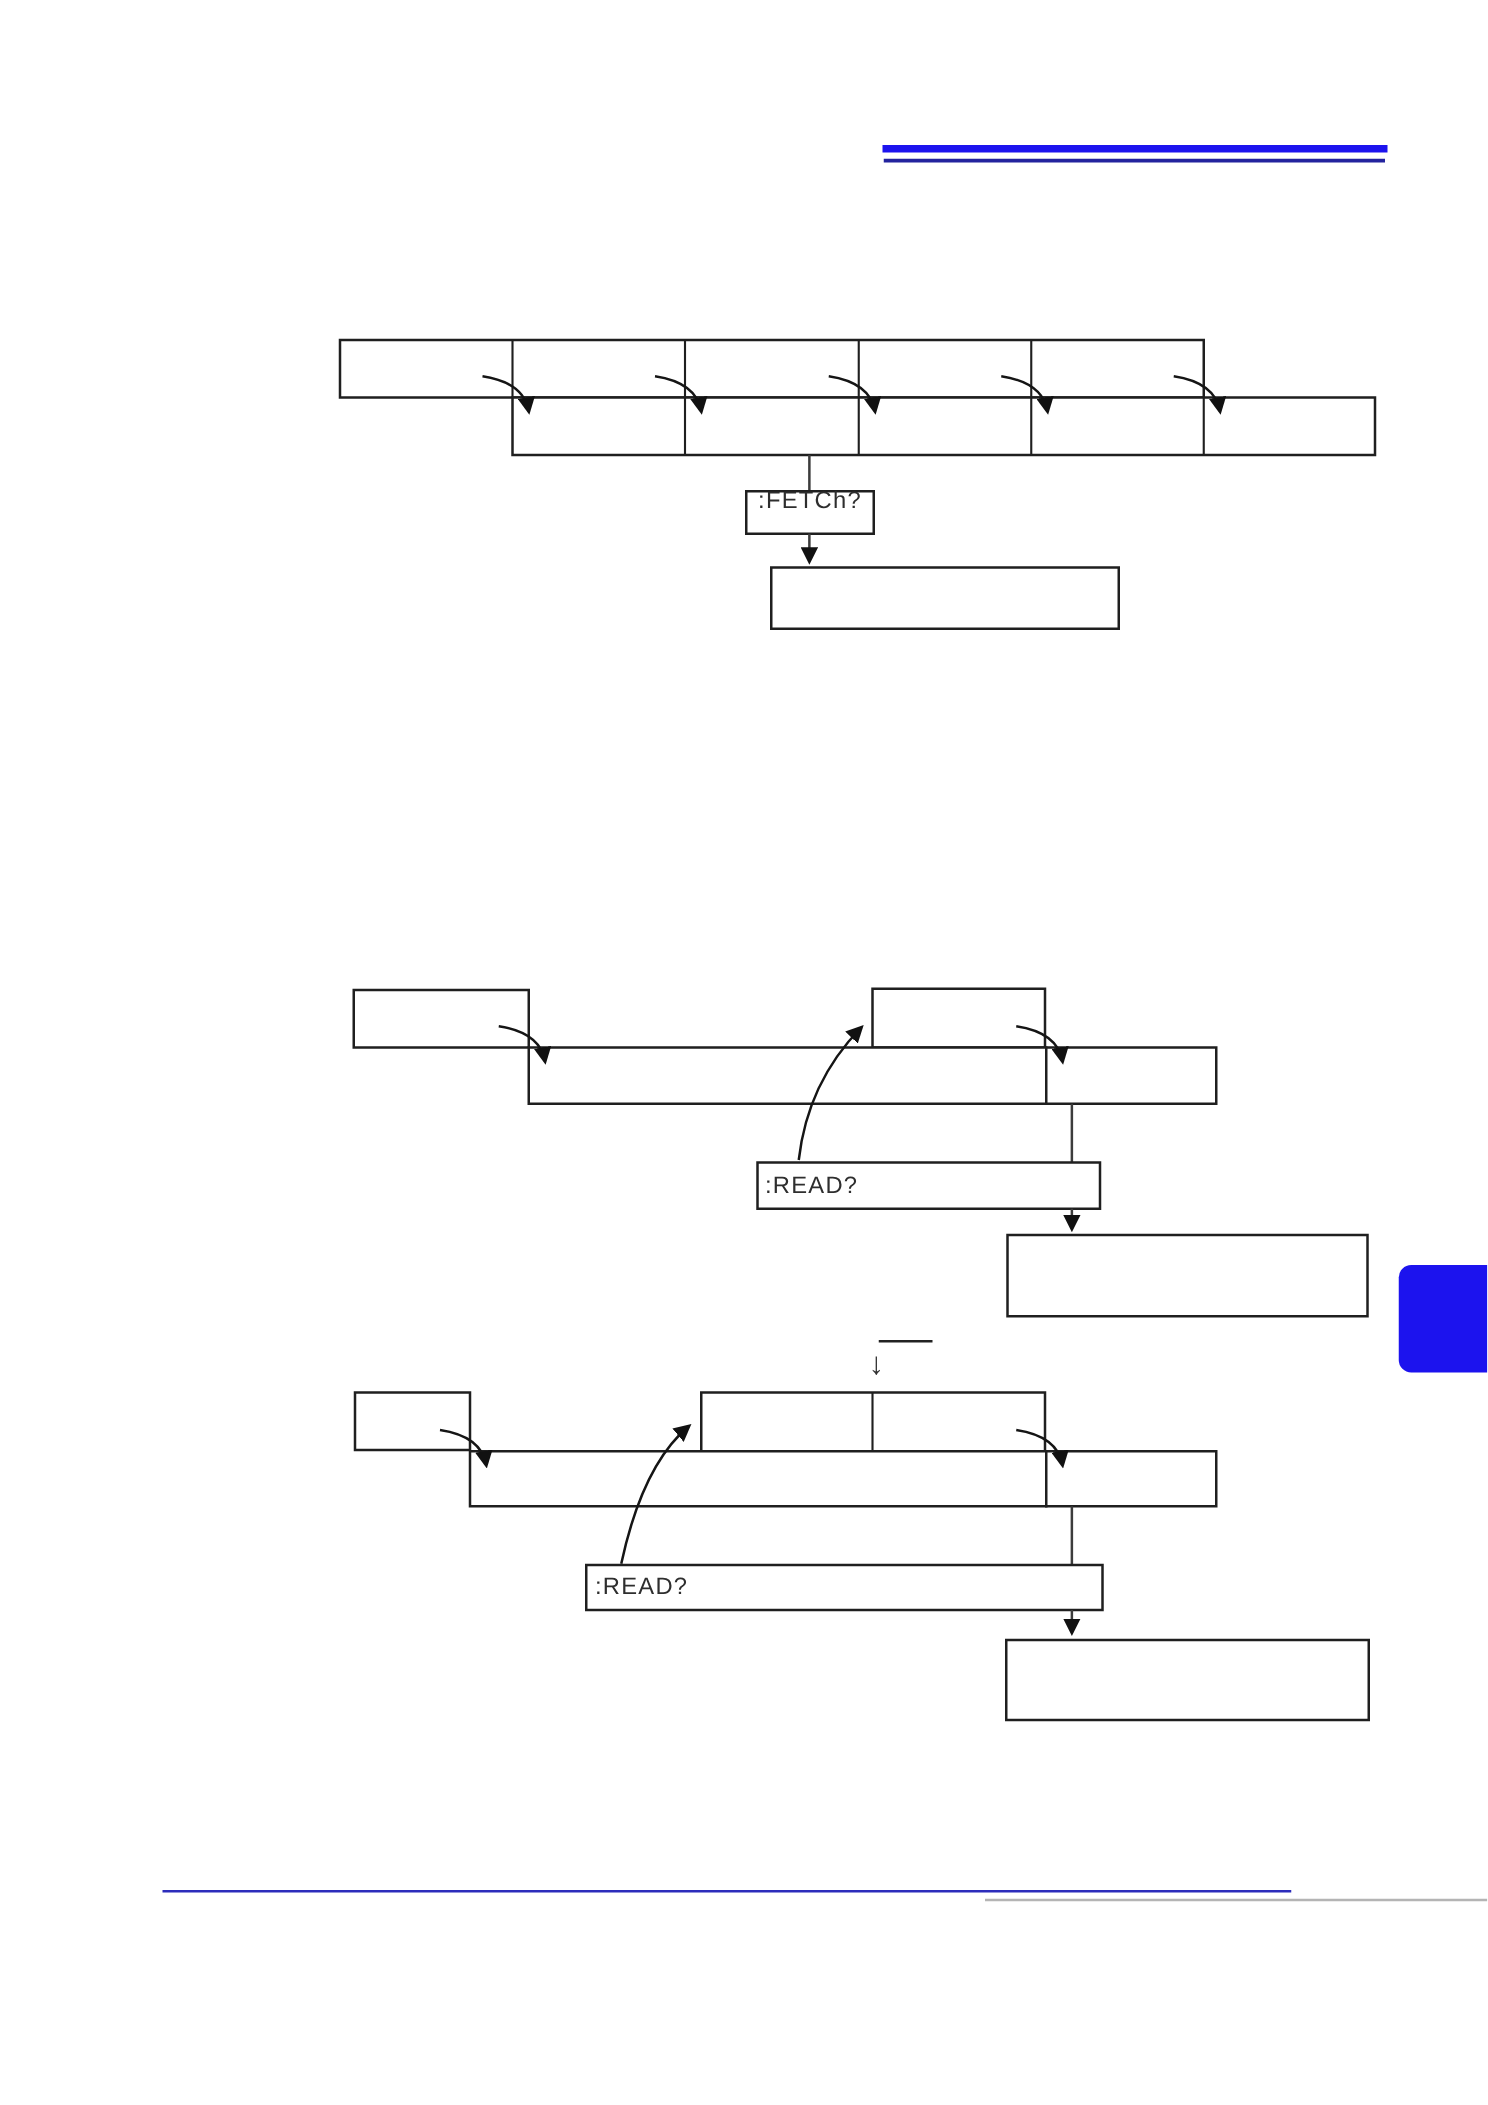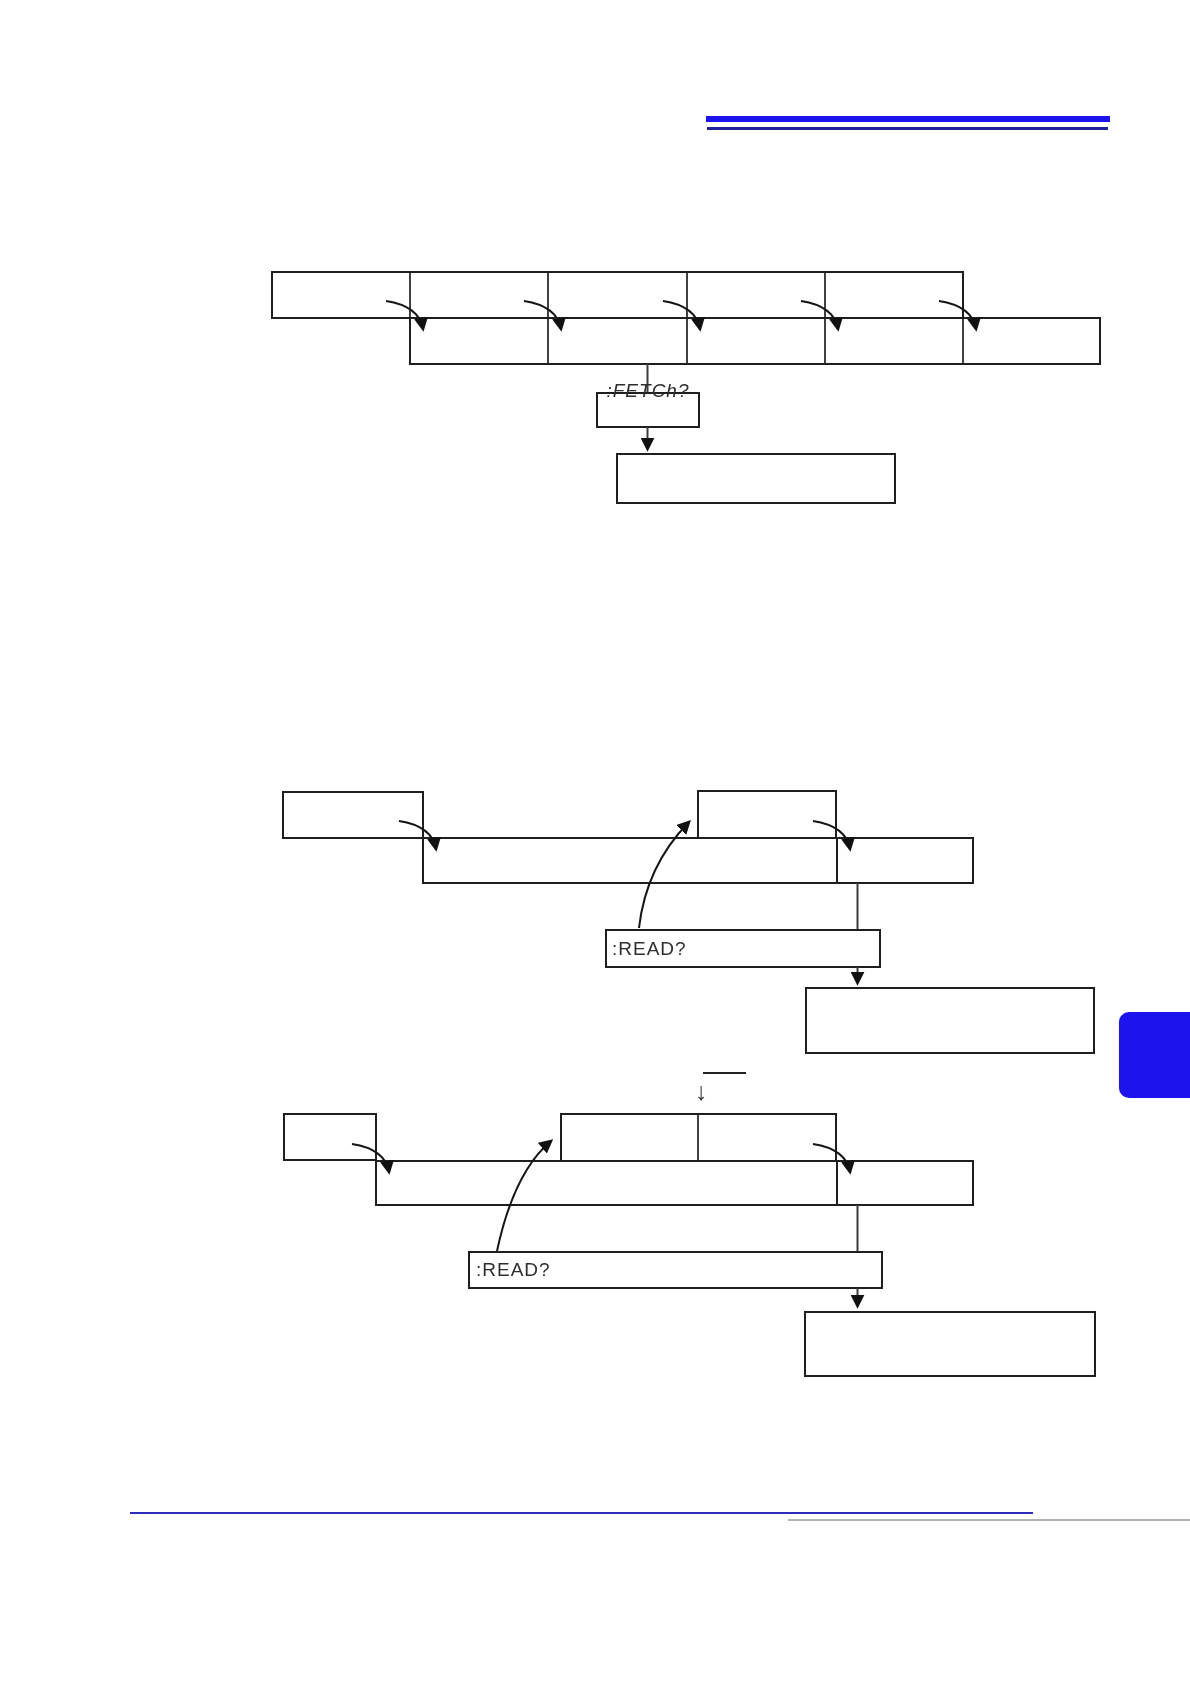--- a/index.html
+++ b/index.html
@@ -23,21 +23,21 @@
   .overline-mark{left:703px;top:1072px;width:43px;height:2px;background:#222;}
   .down-glyph{left:687px;top:1076px;width:28px;height:30px;font-size:25px;line-height:30px;color:#333;text-align:center;}
   svg.layer{position:absolute;left:0;top:0;}
   .box{fill:#ffffff;stroke:var(--line-dark);stroke-width:2;}
   .divider{stroke:var(--line-dark);stroke-width:1.7;}
   .connector{stroke:#3c3c3c;stroke-width:2;fill:none;}
   .curve{stroke:#151515;stroke-width:2;fill:none;}
   .cmd-label{
     color:#2e2e2e;font-size:19px;letter-spacing:1px;white-space:nowrap;
   }
-  .cmd-label.centered{left:597px;top:374px;width:102px;height:34px;display:flex;align-items:center;justify-content:center;font-style:italic;}
+  .cmd-label.centered{left:597px;top:384px;width:102px;height:34px;display:flex;align-items:center;justify-content:center;}
   .cmd-label.read1{left:612px;top:931px;height:35px;line-height:35px;}
   .cmd-label.read2{left:476px;top:1253px;height:34px;line-height:34px;}
 </style>
 </head>
 <body>
 
 <div class="page">
 
   <div class="abs rule-thick"></div>
   <div class="abs rule-thin"></div>

